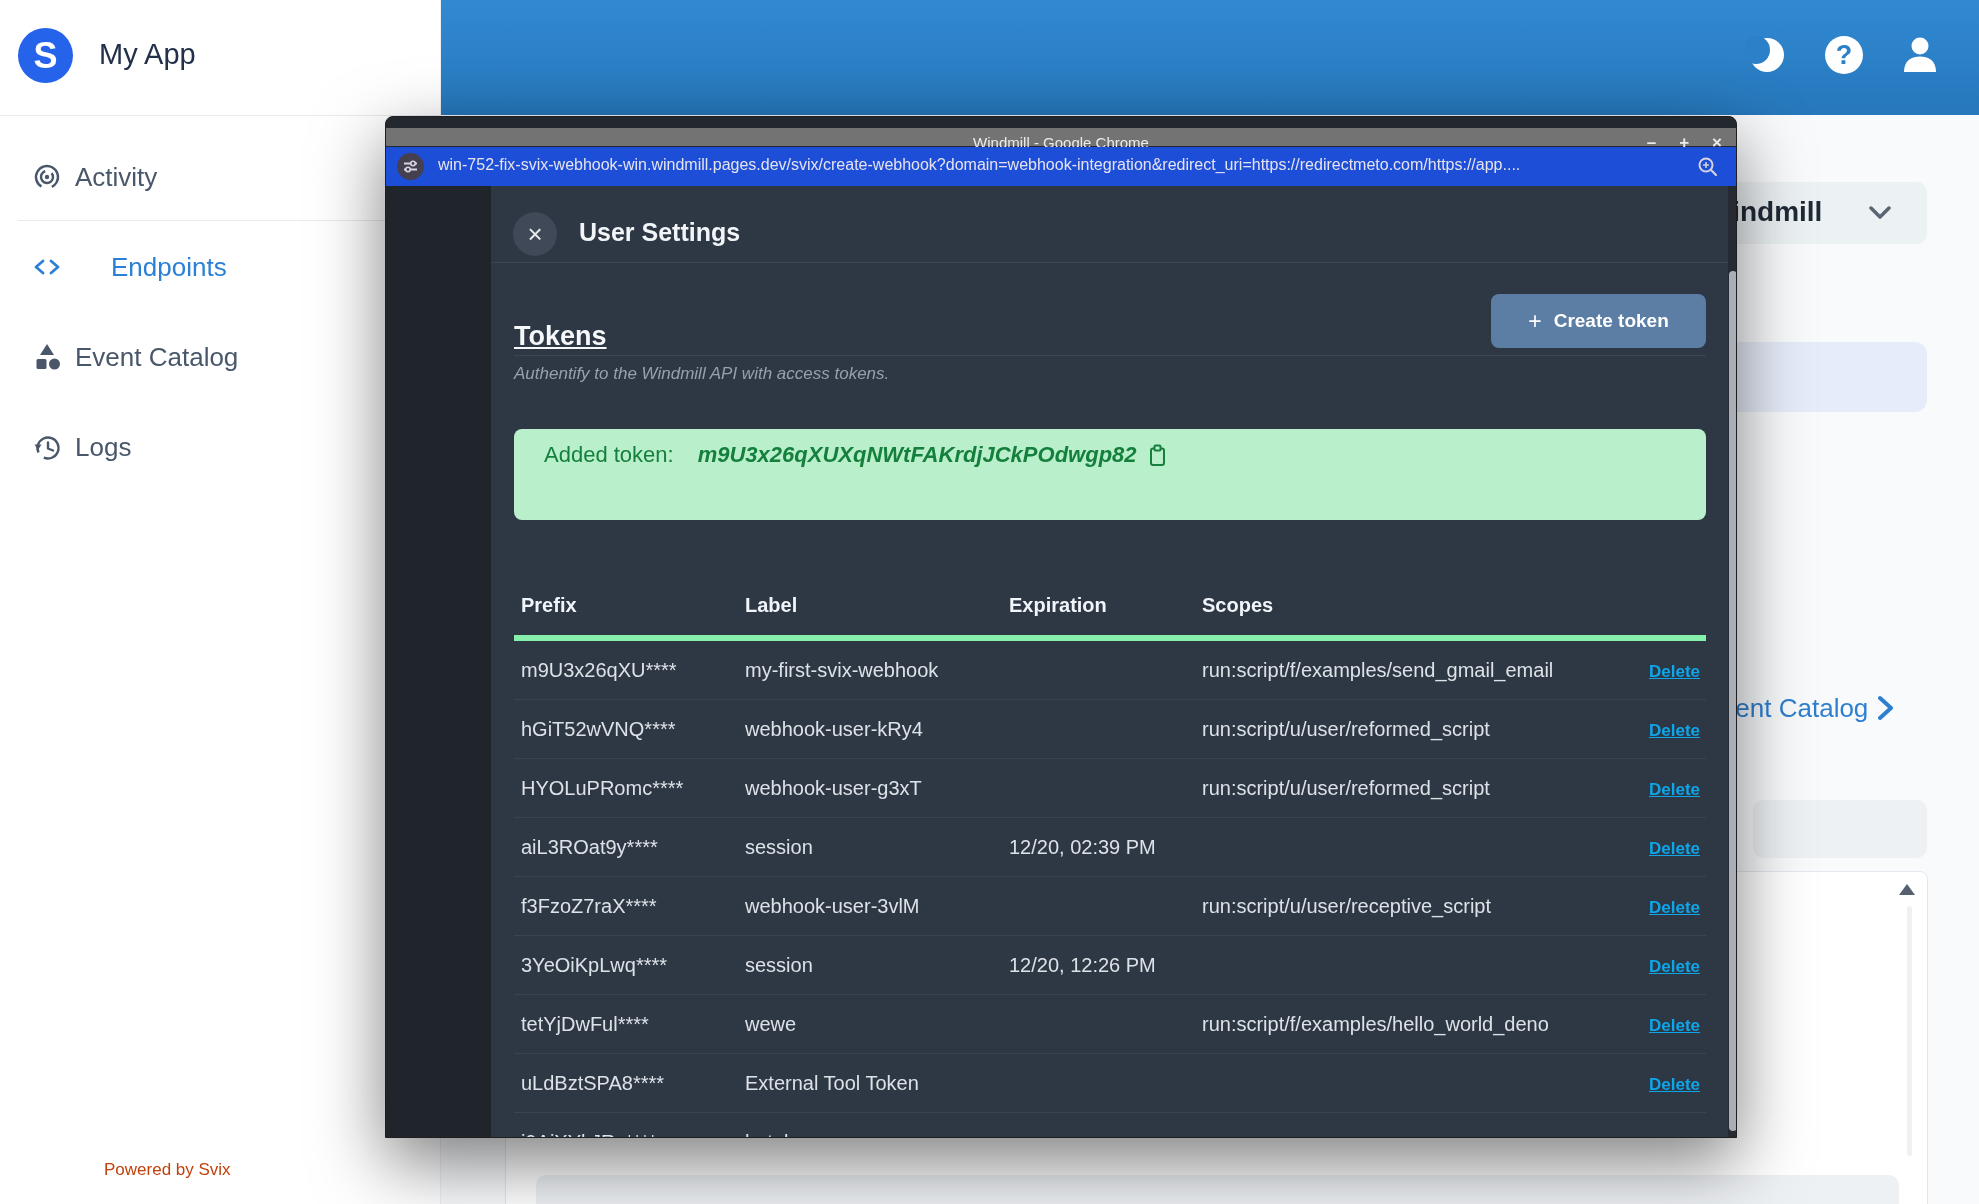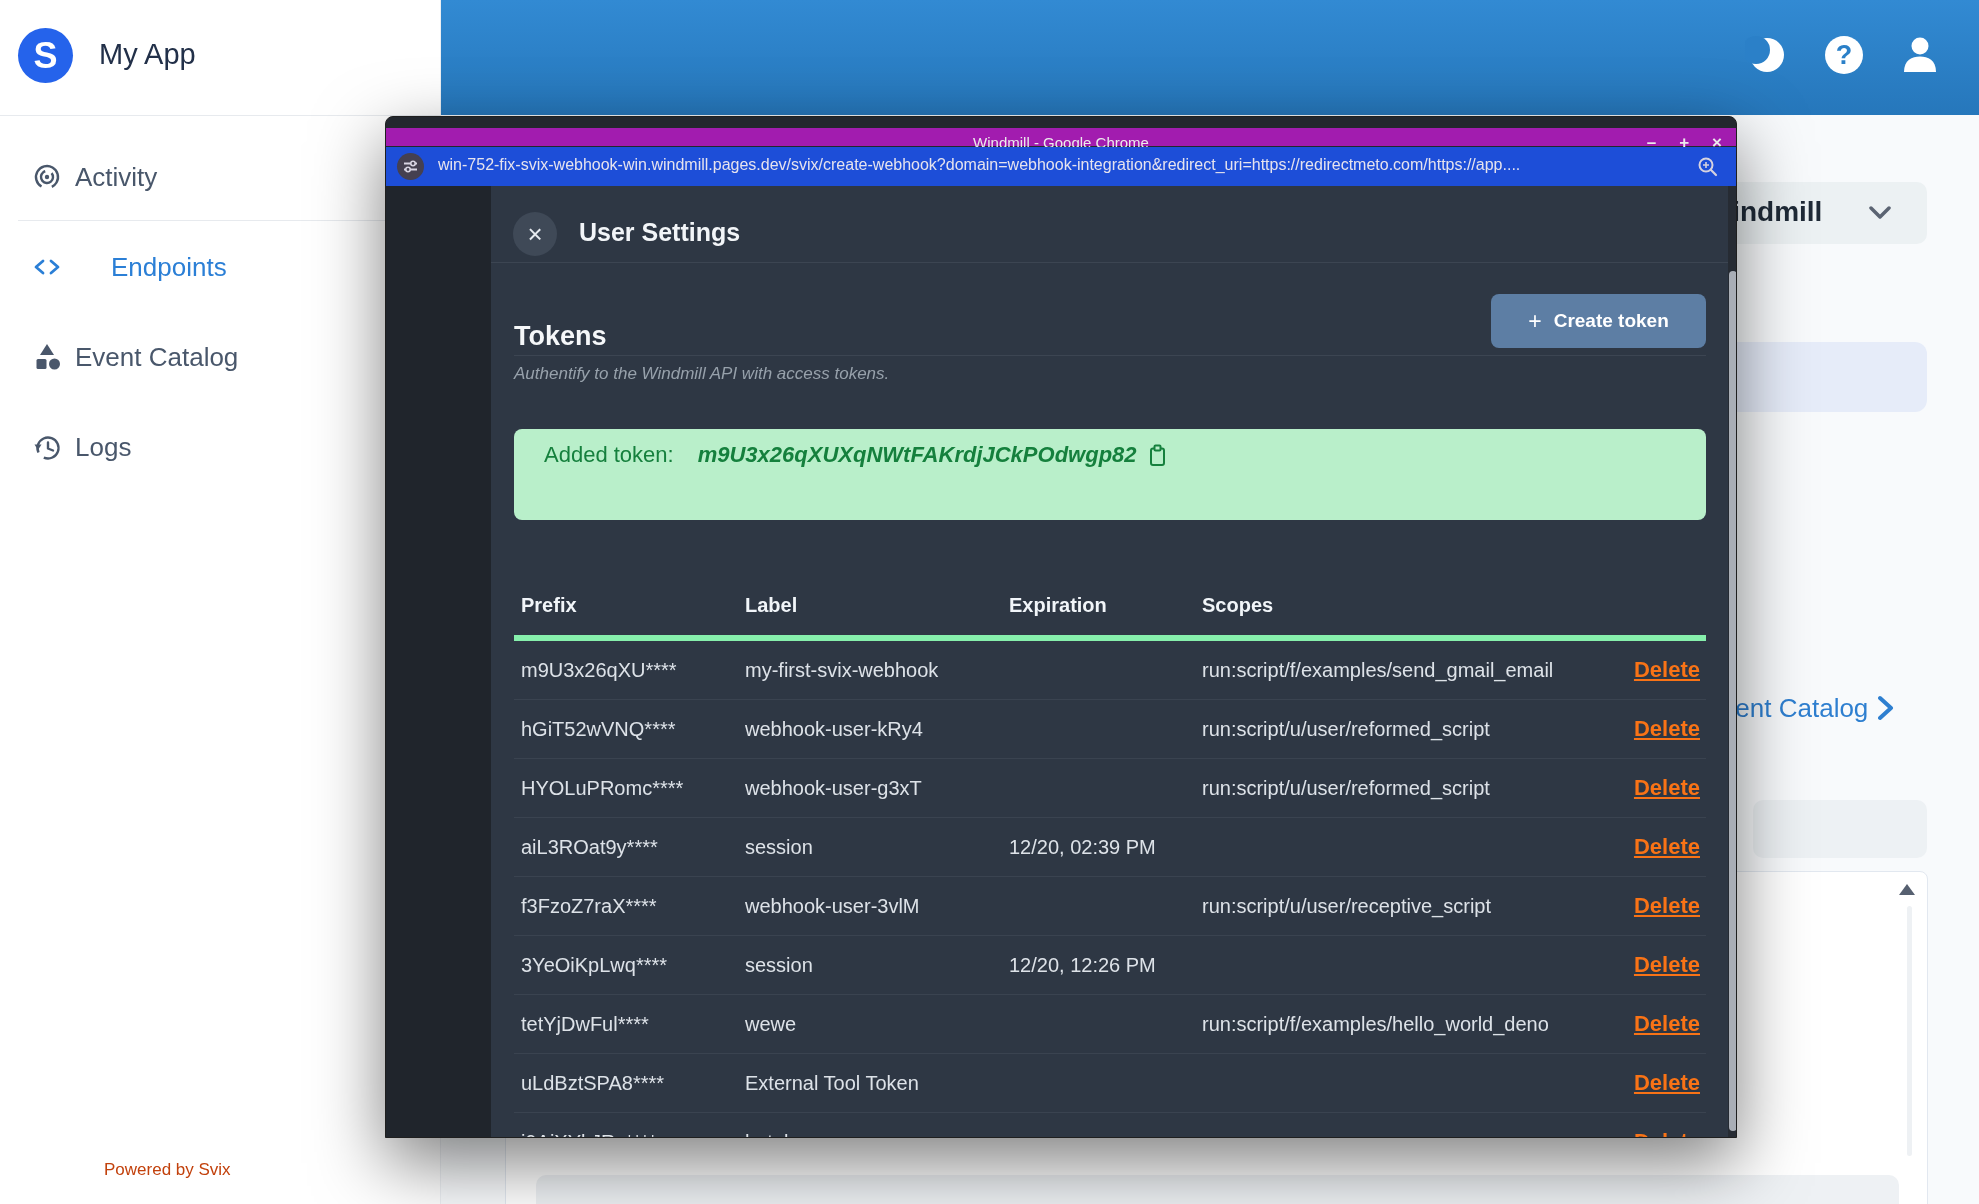--- a/index.html
+++ b/index.html
@@ -33,60 +33,60 @@
   .gray-box-1 { left:1753px; top:800px; width:174px; height:58px; border-radius:10px; background:#edf1f4; z-index:1; }
   .white-card { left:505px; top:871px; width:1423px; height:380px; background:#fff; border:1px solid #e2e8f0; border-radius:8px; z-index:1; }
   .card-scroll-arrow { position:absolute; right:12px; top:12px; width:0; height:0;
                        border-left:8px solid transparent; border-right:8px solid transparent; border-bottom:11px solid #566070; cursor:pointer; }
   .card-scroll-track { position:absolute; right:15px; top:34px; width:5px; height:250px; background:#eef1f4; border-radius:3px; }
   .card-gray-box { position:absolute; left:30px; top:303px; width:1363px; height:77px; border-radius:10px; background:#eef1f4; }
 
   
   #window { left:385px; top:116px; width:1352px; height:1022px; z-index:10; border-radius:8px 8px 0 0; overflow:hidden;
             box-shadow:0 25px 70px rgba(0,0,0,.5); background:#23272e; border:1px solid #1f1f1f; }
-  .titlebar { position:absolute; left:0; top:11px; width:100%; height:18px; background:#a21caf; }
+  .titlebar { position:absolute; left:0; top:11px; width:100%; height:18px; background:#737373; }
   .win-title { position:absolute; width:100%; text-align:center; top:6px; font-size:15px; color:#ececec; }
   .win-controls { position:absolute; right:14px; top:0; height:30px; display:flex; align-items:center; gap:23px;
                   color:#ececec; font-size:17px; font-weight:700; }
   .win-controls span { cursor:pointer; line-height:30px; }
   .urlbar { position:absolute; left:0; top:30px; width:100%; height:39px; background:#1d4ed8; }
   .url-chip { position:absolute; left:11px; top:6px; width:27px; height:27px; border-radius:50%; background:#454050;
               display:flex; align-items:center; justify-content:center; cursor:pointer; }
   .url-text { position:absolute; left:52px; top:9px; width:1250px; font-size:16px; color:#e6e3ee; white-space:nowrap; overflow:hidden; cursor:text; }
   .url-mag { position:absolute; right:18px; top:9px; cursor:pointer; }
 
   .win-content { position:absolute; left:0; top:69px; width:1352px; height:953px; background:#20252c; }
 
   
   .drawer { position:absolute; left:105px; top:0; width:1237px; height:953px; background:#2e3744; overflow:hidden; }
   .drawer-header { position:absolute; left:0; top:0; width:100%; height:77px; border-bottom:1px solid #3c4552; }
   .close-btn { position:absolute; left:22px; top:26px; width:44px; height:44px; border-radius:50%; background:#3f4957;
                color:#e7ebf0; font-size:26px; display:flex; align-items:center; justify-content:center; cursor:pointer; }
   .drawer-title { position:absolute; left:88px; top:32px; font-size:25px; font-weight:600; color:#f2f5f8; }
   .drawer-body { position:absolute; left:0; top:77px; width:100%; height:876px; overflow:hidden; }
 
-  .tokens-heading { left:23px; top:58px; font-size:27px; font-weight:700; color:#f5f7f9; }
+  .tokens-heading { left:23px; top:58px; font-size:27px; font-weight:700; color:#f5f7f9;text-decoration:underline; }
   .create-btn { left:1000px; top:31px; width:215px; height:54px; border-radius:8px; background:#5d7ea4; color:#fff;
                 display:flex; align-items:center; justify-content:center; gap:12px; font-size:19px; font-weight:600; cursor:pointer; }
   .create-btn .plus { font-size:23px; font-weight:400; }
   .heading-divider { left:23px; top:92px; width:1192px; height:1px; background:#3c4552; }
   .tokens-subtitle { left:23px; top:101px; font-size:17px; font-style:italic; color:#97a1ab; }
 
   .banner { left:23px; top:166px; width:1192px; height:91px; border-radius:8px; background:#b9efca; color:#15803d; }
   .banner-line1 { position:absolute; left:30px; top:13px; font-size:22px; display:flex; align-items:center; }
   .banner-line1 b { font-weight:700; margin-left:24px;font-style:italic; }
   .banner-line1 svg { margin-left:12px; cursor:pointer; }
   .banner-line2 { position:absolute; left:30px; top:55px; font-size:18px; }
 
   .token-table { left:23px; top:313px; width:1192px; }
   .trow { display:grid; grid-template-columns:224px 264px 193px 1fr 90px; align-items:center; padding-left:7px; }
   .thead { height:65px; border-bottom:6px solid #86efac; font-size:20px; font-weight:600; color:#f1f5f9; }
   .tbody-row { height:59px; border-bottom:1px solid #3a4350; font-size:20px; color:#dde2e8; }
   .cell-del { text-align:right; padding-right:6px; }
-  .del-link { color:#f97316; font-size:22px; font-weight:600; text-decoration:underline; cursor:pointer; }
+  .del-link { color:#0ea5e9; font-size:17px; font-weight:600; text-decoration:underline; cursor:pointer; }
 
   .win-scrollbar { position:absolute; right:0; top:0; width:10px; height:953px; background:#262b33; }
   .win-scroll-thumb { position:absolute; left:1px; top:85px; width:8px; height:860px; border-radius:4px; background:#a9aeb6; cursor:grab; }
 </style>
 </head>
 <body>
 
 <div id="bluebar" class="abs">
   <svg class="bar-ic" style="right:190px;" viewBox="0 0 44 44">
     <circle cx="22" cy="22" r="17" fill="#ffffff"></circle>

